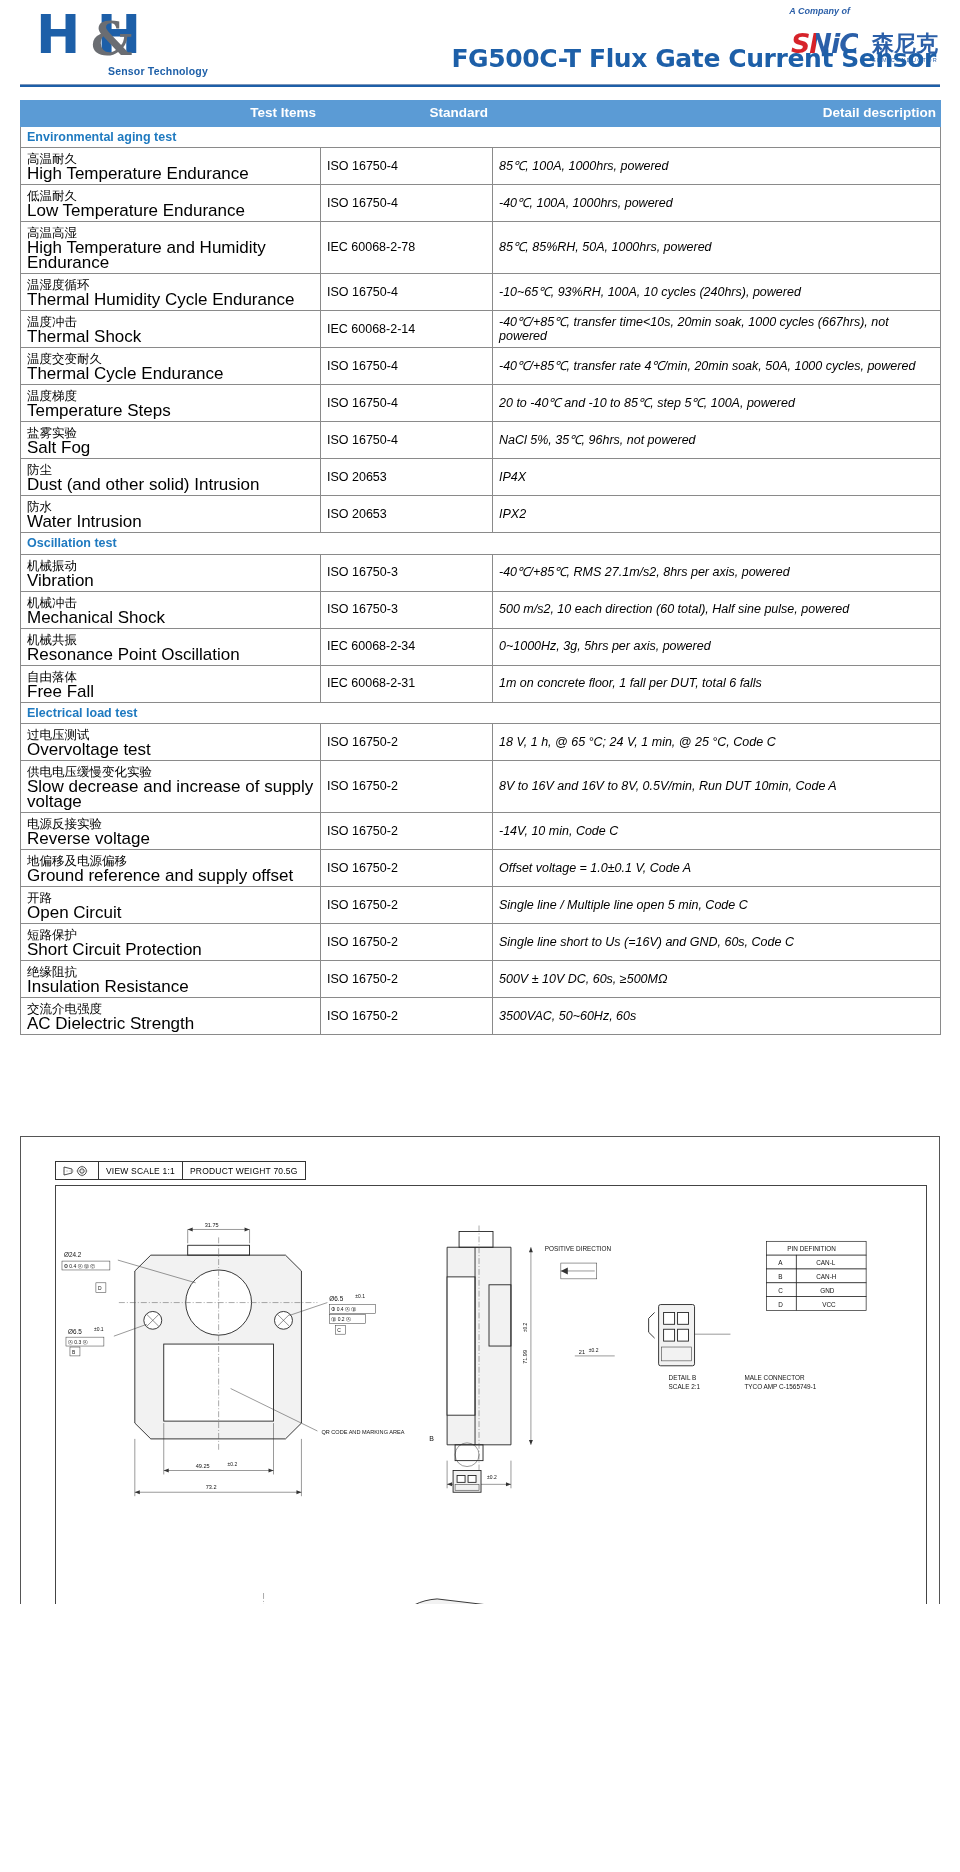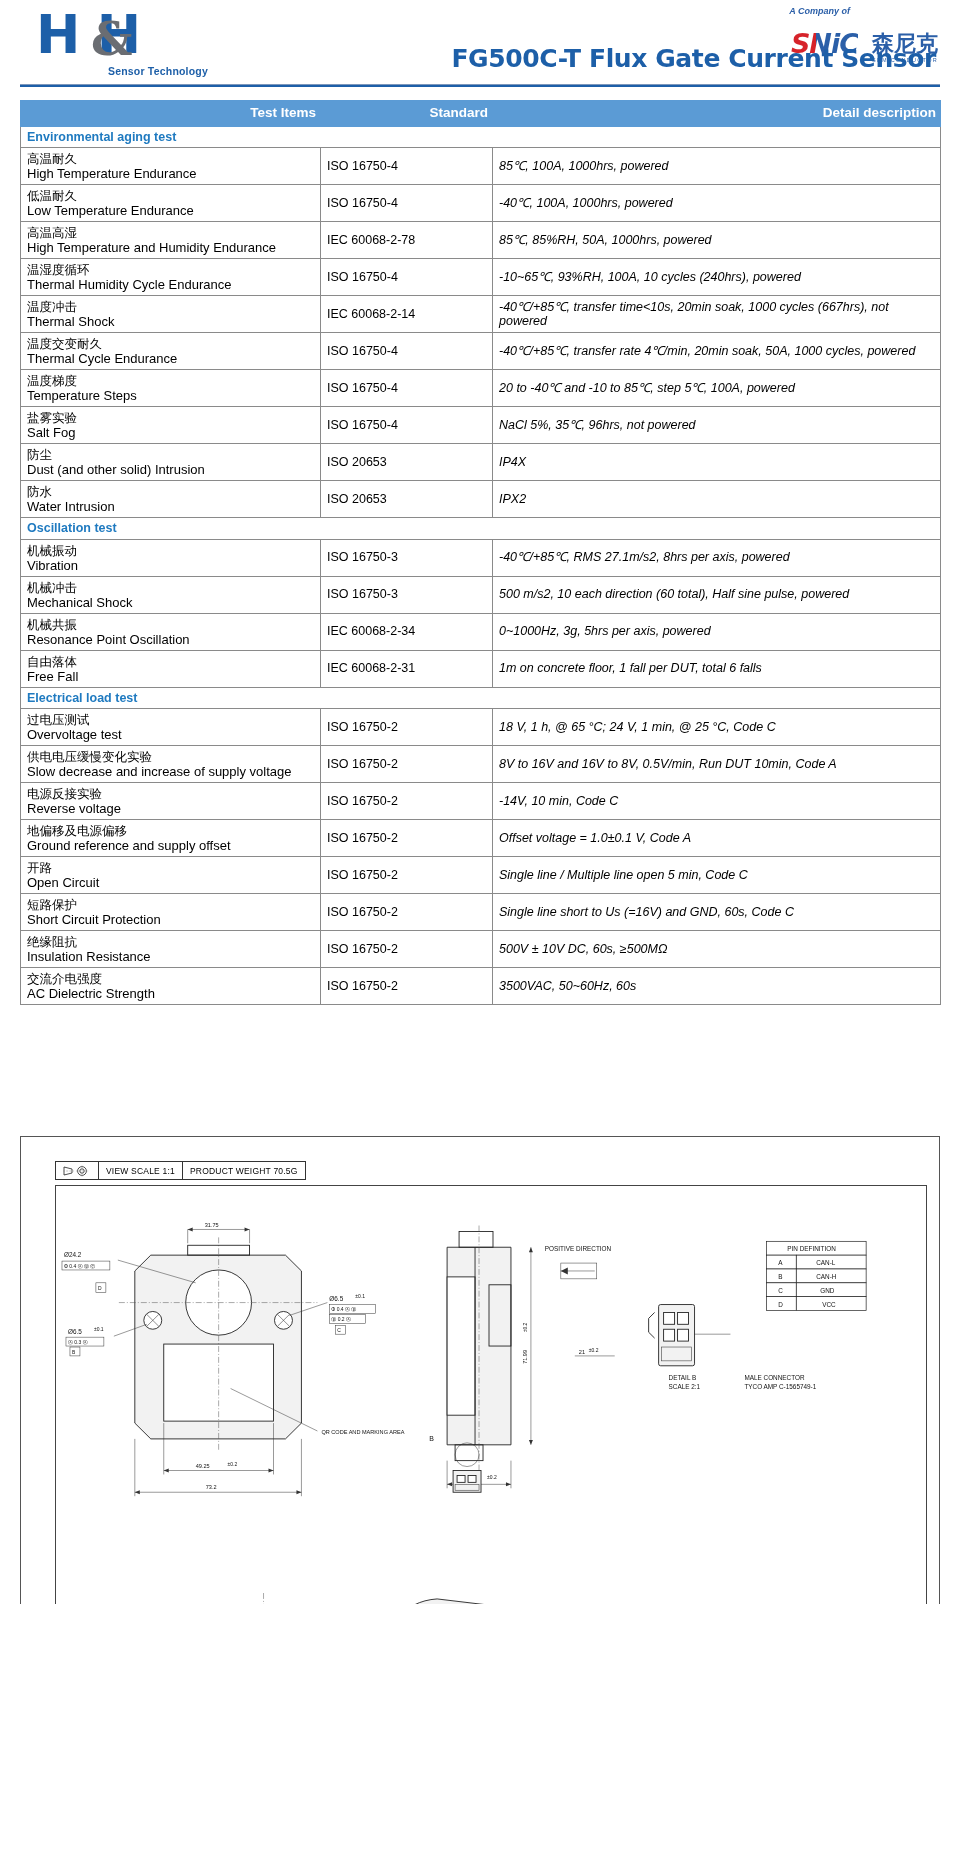--- a/index.html
+++ b/index.html
@@ -63,21 +63,21 @@
   table.spec thead th {
     background: #5b9bd5; color: #fff; font-weight: bold; text-align: right;
     font-size: 13.5px; padding: 5px 4px; border-color: #5b9bd5;
   }
   col.c1 { width: 300px; } col.c2 { width: 172px; } col.c3 { width: 448px; }
   td.section {
     color: #1f7ac0; font-weight: bold; font-size: 13px; padding: 4px 8px;
     border-left: 1px solid #8a8a8a; border-right: 1px solid #8a8a8a;
   }
   .cn { display:block; font-family: "DejaVu Sans", sans-serif; font-size: 12.5px; line-height: 15px; }
-  .en { display:block; font-size: 13px; line-height: 15px; }
+  .en { display:block; font-size: 17px; line-height: 15px; }
   td.std { font-size: 12.5px; }
   td.det { font-size: 12.5px; font-style: italic; }
 
   
   .draw-frame {
     position: absolute; left: 20px; top: 1136px; width: 920px; height: 716px;
     border: 1px solid #555; background: #fff;
   }
   .draw-inner { position: absolute; left: 16px; top: 14px; right: 10px; bottom: 10px; }
   .titlebar { position: absolute; left: 18px; top: 10px; display: flex; align-items: stretch;

